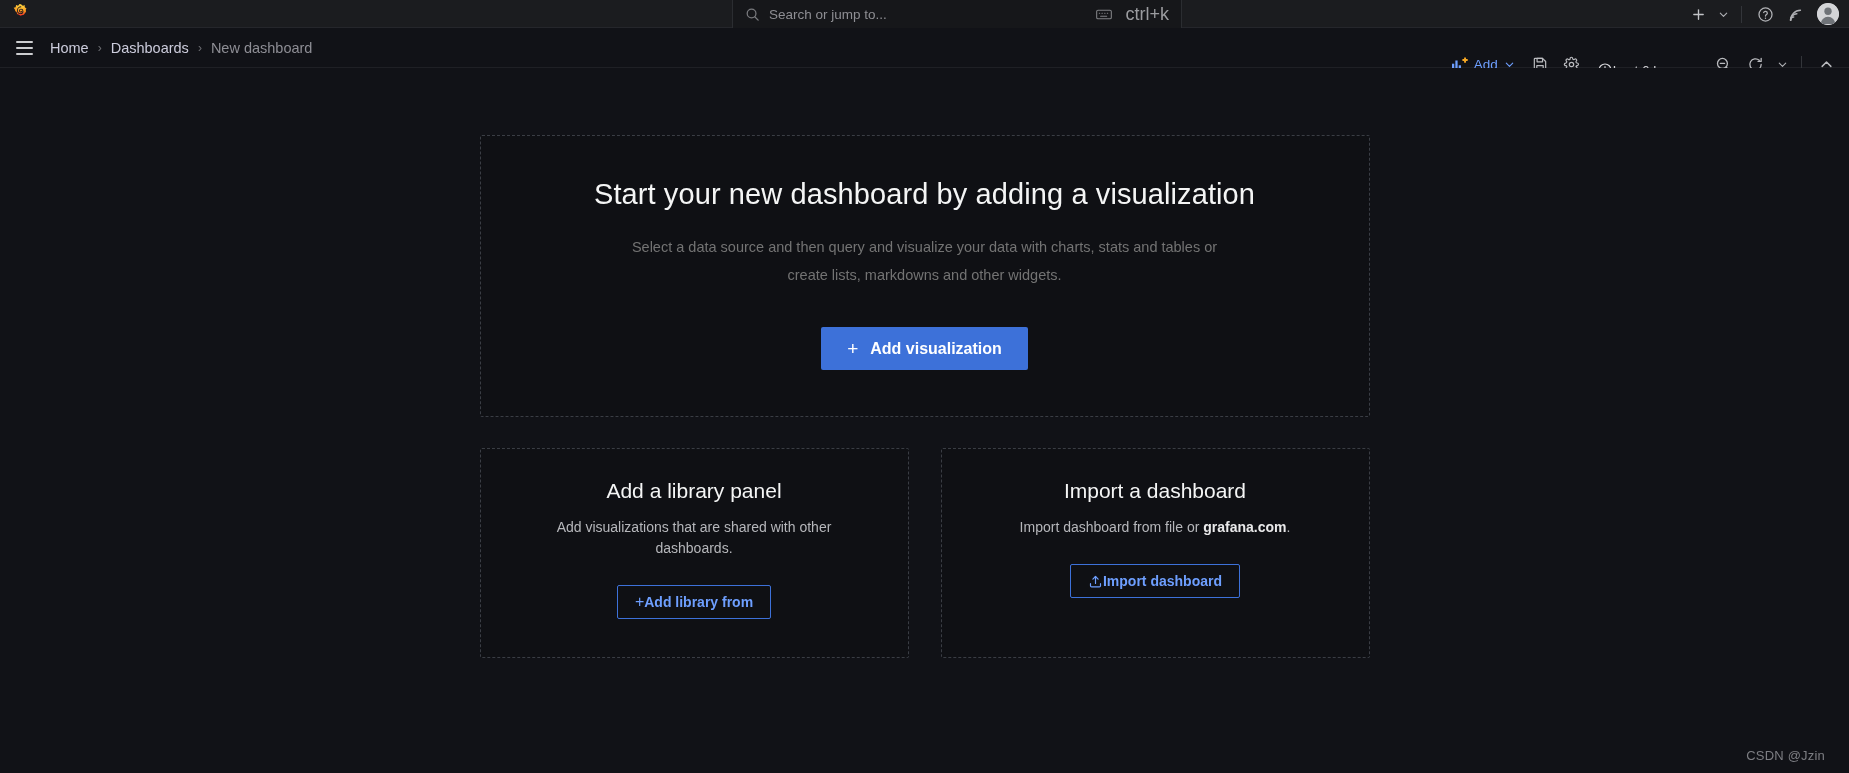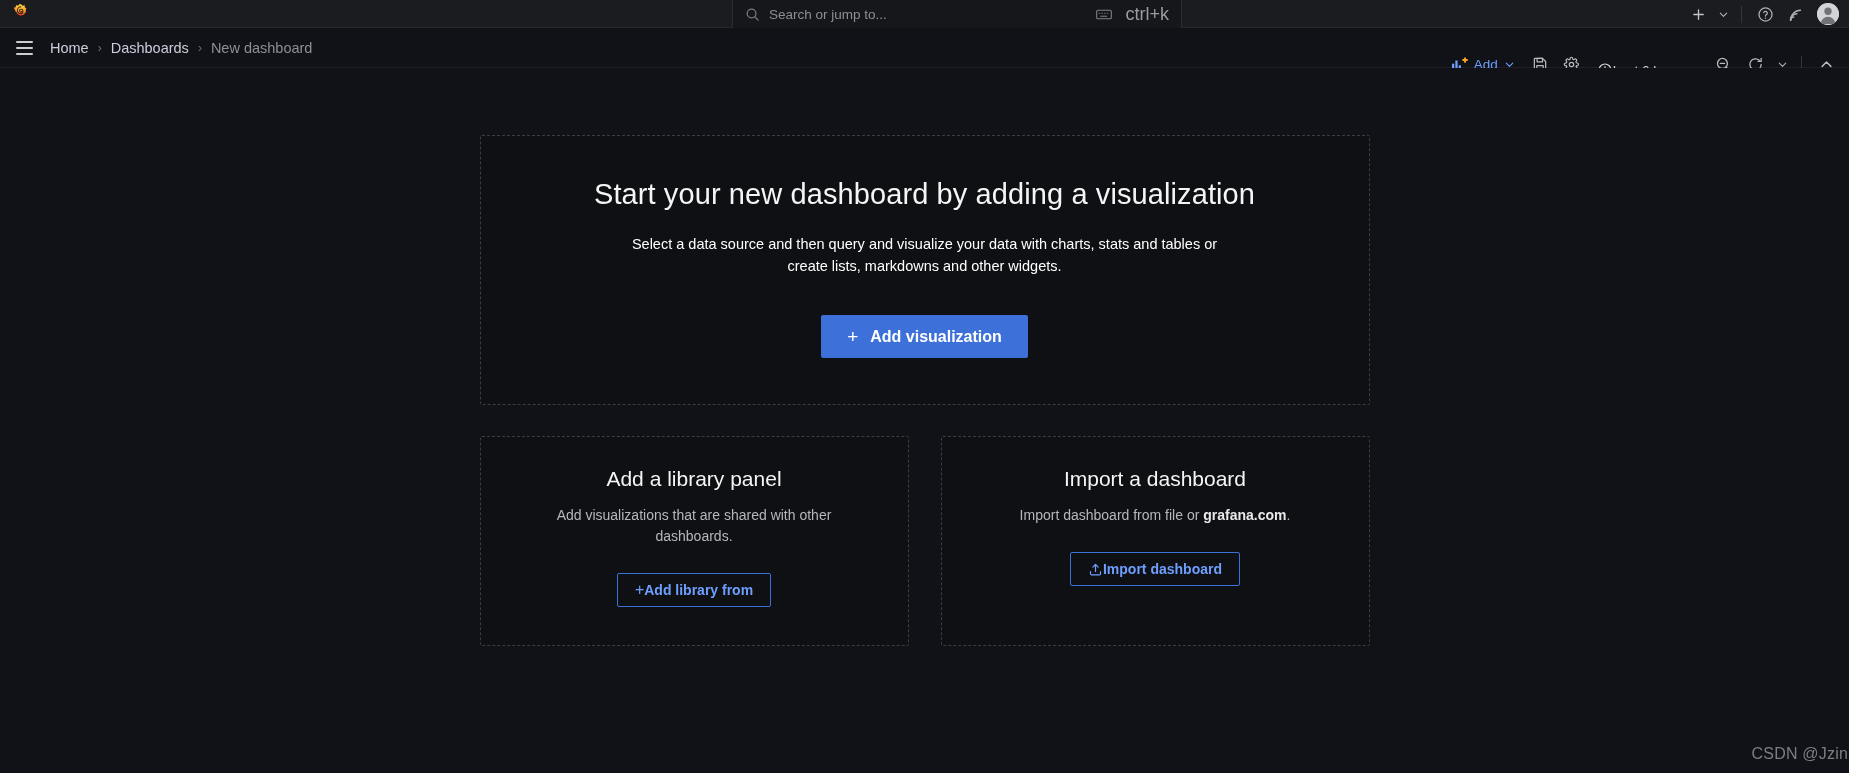--- a/index.html
+++ b/index.html
@@ -168,22 +168,22 @@
   }
   .hero h1 {
     font-size: 29px;
     font-weight: 500;
     color: #f4f5f5;
     letter-spacing: .1px;
     margin-bottom: 22px;
   }
   .hero p {
     font-size: 14.5px;
-    color: #ffffff;
-    line-height: 22px;
+    color: #737373;
+    line-height: 28px;
     max-width: 620px;
     margin: 0 auto 38px;
   }
   .btn-primary {
     display: inline-flex; align-items: center; gap: 12px;
     background: #3d71d9;
     color: #ffffff;
     font-size: 16px;
     font-weight: 600;
     padding: 12px 26px;
@@ -229,23 +229,23 @@
     font-size: 14px;
     font-weight: 600;
     padding: 8px 17px;
     border-radius: 2px;
     cursor: pointer;
   }
   .btn-outline .plus { font-size: 16px; font-weight: 400; line-height: 1; }
 
   .watermark {
     position: absolute;
-    right: 1px;
+    right: 24px;
     bottom: 10px;
-    font-size: 16px;
+    font-size: 13px;
     color: #7d7e83;
     letter-spacing: .2px;
   }
 </style>
 </head>
 <body>
 
 <div class="topbar">
 
   <div class="brand-logo">

